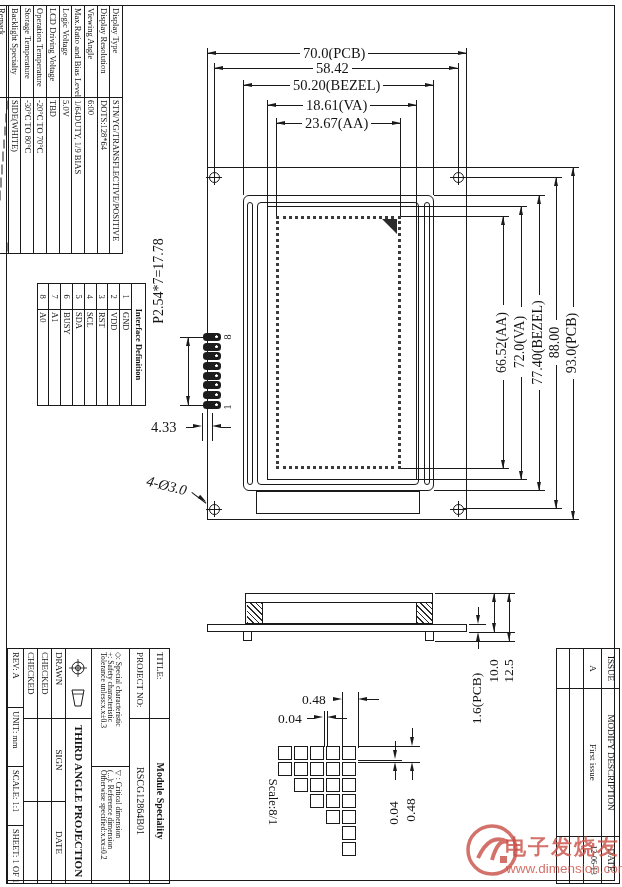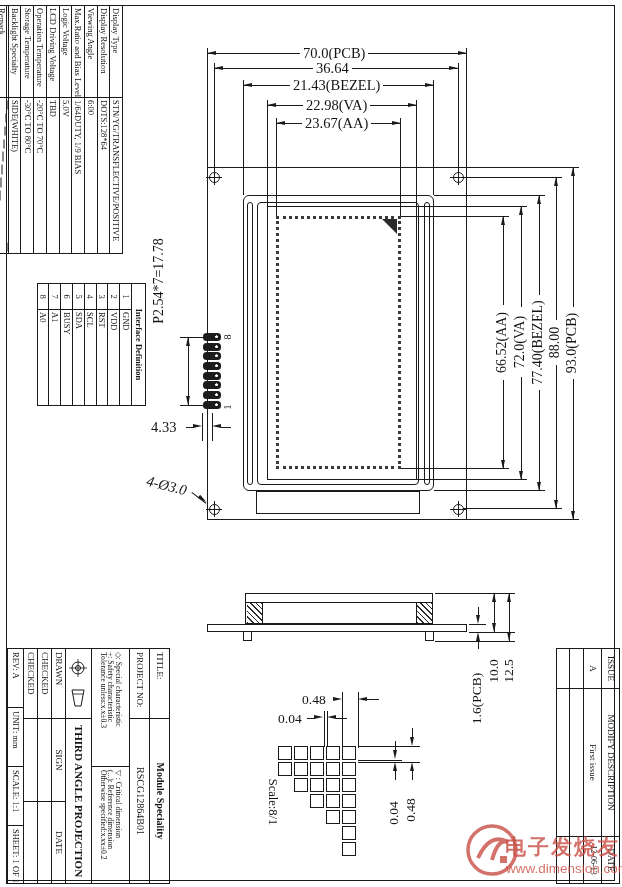--- a/index.html
+++ b/index.html
@@ -188,35 +188,35 @@
   <div class="hl" style="left:207px;top:53px;width:260px"></div>
   <div class="a aL" style="left:207px;top:50.5px"></div>
   <div class="a aR" style="left:458px;top:50.5px"></div>
   <div class="lbl" style="left:300px;top:45px">70.0(PCB)</div>
 
   <div class="vl" style="left:214px;top:63px;height:107px"></div>
   <div class="vl" style="left:458px;top:63px;height:107px"></div>
   <div class="hl" style="left:214px;top:68px;width:244px"></div>
   <div class="a aL" style="left:214px;top:65.5px"></div>
   <div class="a aR" style="left:449px;top:65.5px"></div>
-  <div class="lbl" style="left:313px;top:60px">36.64</div>
+  <div class="lbl" style="left:313px;top:60px">58.42</div>
 
   <div class="vl" style="left:243px;top:80px;height:115px"></div>
   <div class="vl" style="left:433px;top:80px;height:115px"></div>
   <div class="hl" style="left:243px;top:85px;width:191px"></div>
   <div class="a aL" style="left:243px;top:82.5px"></div>
   <div class="a aR" style="left:425px;top:82.5px"></div>
-  <div class="lbl" style="left:290px;top:77px">21.43(BEZEL)</div>
+  <div class="lbl" style="left:290px;top:77px">50.20(BEZEL)</div>
 
   <div class="vl" style="left:267px;top:100px;height:106px"></div>
   <div class="vl" style="left:416px;top:100px;height:106px"></div>
   <div class="hl" style="left:267px;top:105px;width:150px"></div>
   <div class="a aL" style="left:267px;top:102.5px"></div>
   <div class="a aR" style="left:408px;top:102.5px"></div>
-  <div class="lbl" style="left:303px;top:97px">22.98(VA)</div>
+  <div class="lbl" style="left:303px;top:97px">18.61(VA)</div>
 
   <div class="vl" style="left:276px;top:118px;height:98px"></div>
   <div class="vl" style="left:400px;top:118px;height:98px"></div>
   <div class="hl" style="left:276px;top:123px;width:125px"></div>
   <div class="a aL" style="left:276px;top:120.5px"></div>
   <div class="a aR" style="left:392px;top:120.5px"></div>
   <div class="lbl" style="left:302px;top:115px">23.67(AA)</div>
 
   <div class="hl" style="left:401px;top:216px;width:108px"></div>
   <div class="hl" style="left:401px;top:468px;width:108px"></div>

